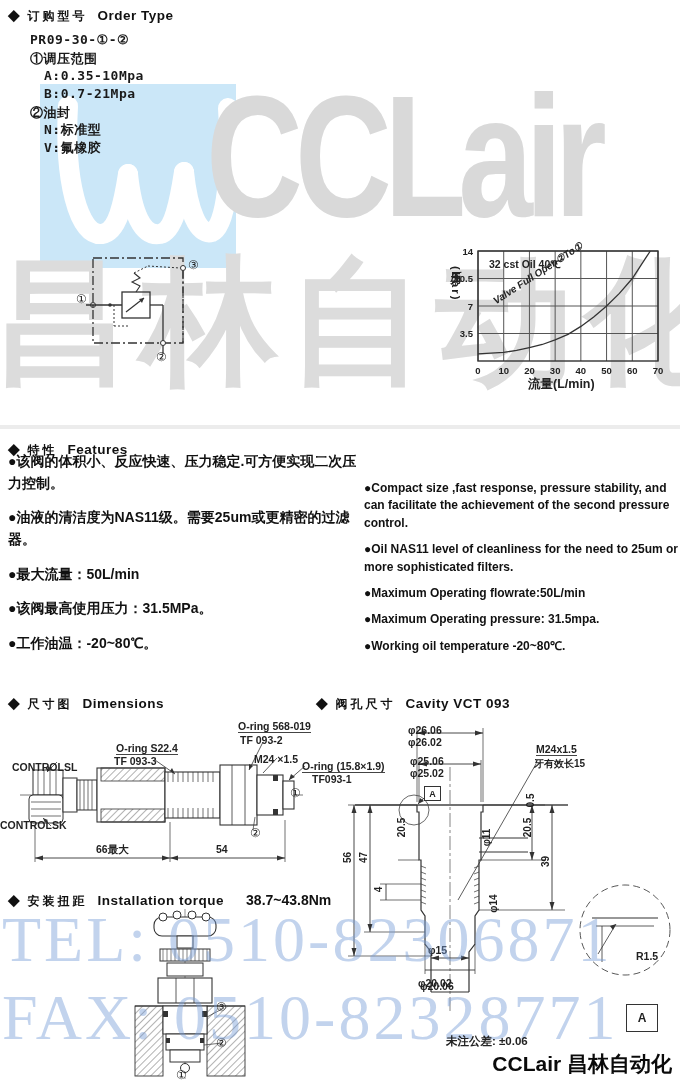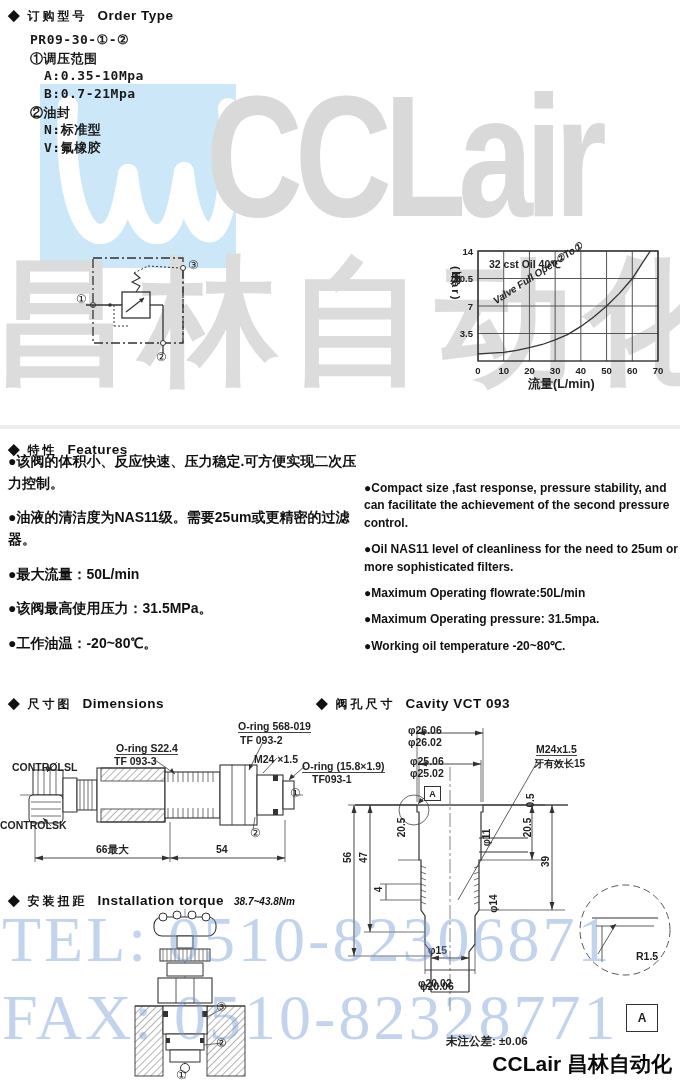--- a/index.html
+++ b/index.html
@@ -14,21 +14,21 @@
          letter-spacing:10px;white-space:nowrap;z-index:0;line-height:1;}
   .wm-tel{position:absolute;left:2px;top:908px;font-family:"Liberation Serif",serif;font-size:64px;
           color:rgba(120,158,214,.45);letter-spacing:3px;white-space:nowrap;z-index:6;line-height:1;}
   .wm-fax{position:absolute;left:2px;top:986px;font-family:"Liberation Serif",serif;font-size:64px;
           color:rgba(120,158,214,.45);letter-spacing:3px;white-space:nowrap;z-index:6;line-height:1;}
   
   .hdr{position:absolute;white-space:nowrap;font-weight:bold;color:#111;z-index:3;}
   .hdr .dia{font-size:15px;margin-right:8px;}
   .hdr .hcn{font-size:12px;letter-spacing:3px;}
   .hdr .hen{font-size:13.5px;margin-left:10px;letter-spacing:.5px;}
-  .hdr .hval{font-size:10px;margin-left:10px;font-style:italic;}
+  .hdr .hval{font-size:14px;margin-left:22px;}
   
   .mono{font-family:"DejaVu Sans Mono",monospace;font-weight:bold;font-size:13px;letter-spacing:.5px;}
   .spec-line{position:absolute;z-index:3;}
   
   .chart-lbl{position:absolute;z-index:4;white-space:nowrap;color:#222;}
   .rotlbl{position:absolute;z-index:4;font-size:10px;font-weight:600;color:#222;white-space:nowrap;
           transform:rotate(-90deg);transform-origin:center;}
   .lbl{position:absolute;z-index:4;font-size:10.5px;font-weight:600;color:#222;white-space:nowrap;}
   .lbl.ul{border-bottom:1px solid #444;padding-bottom:0px;}
   .port{position:absolute;z-index:4;font-size:12px;color:#222;}

